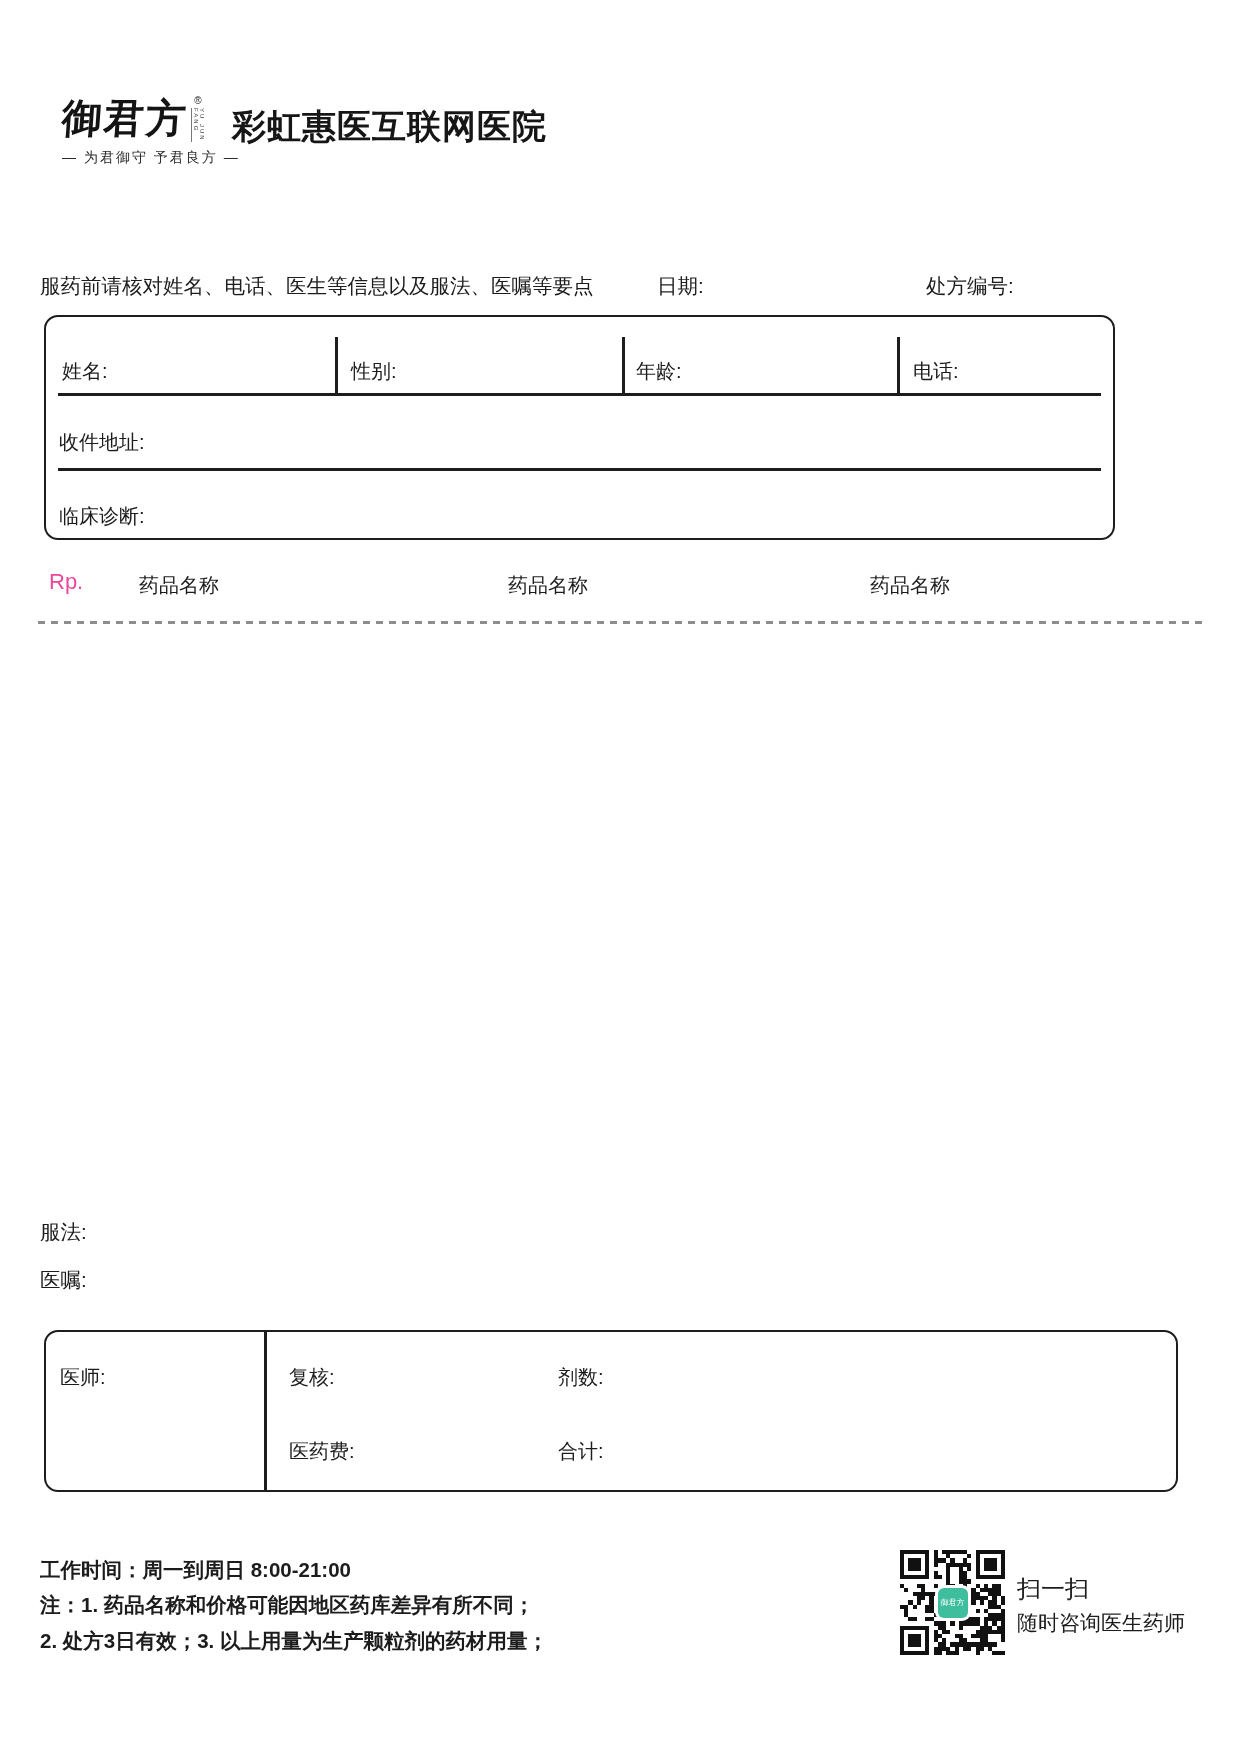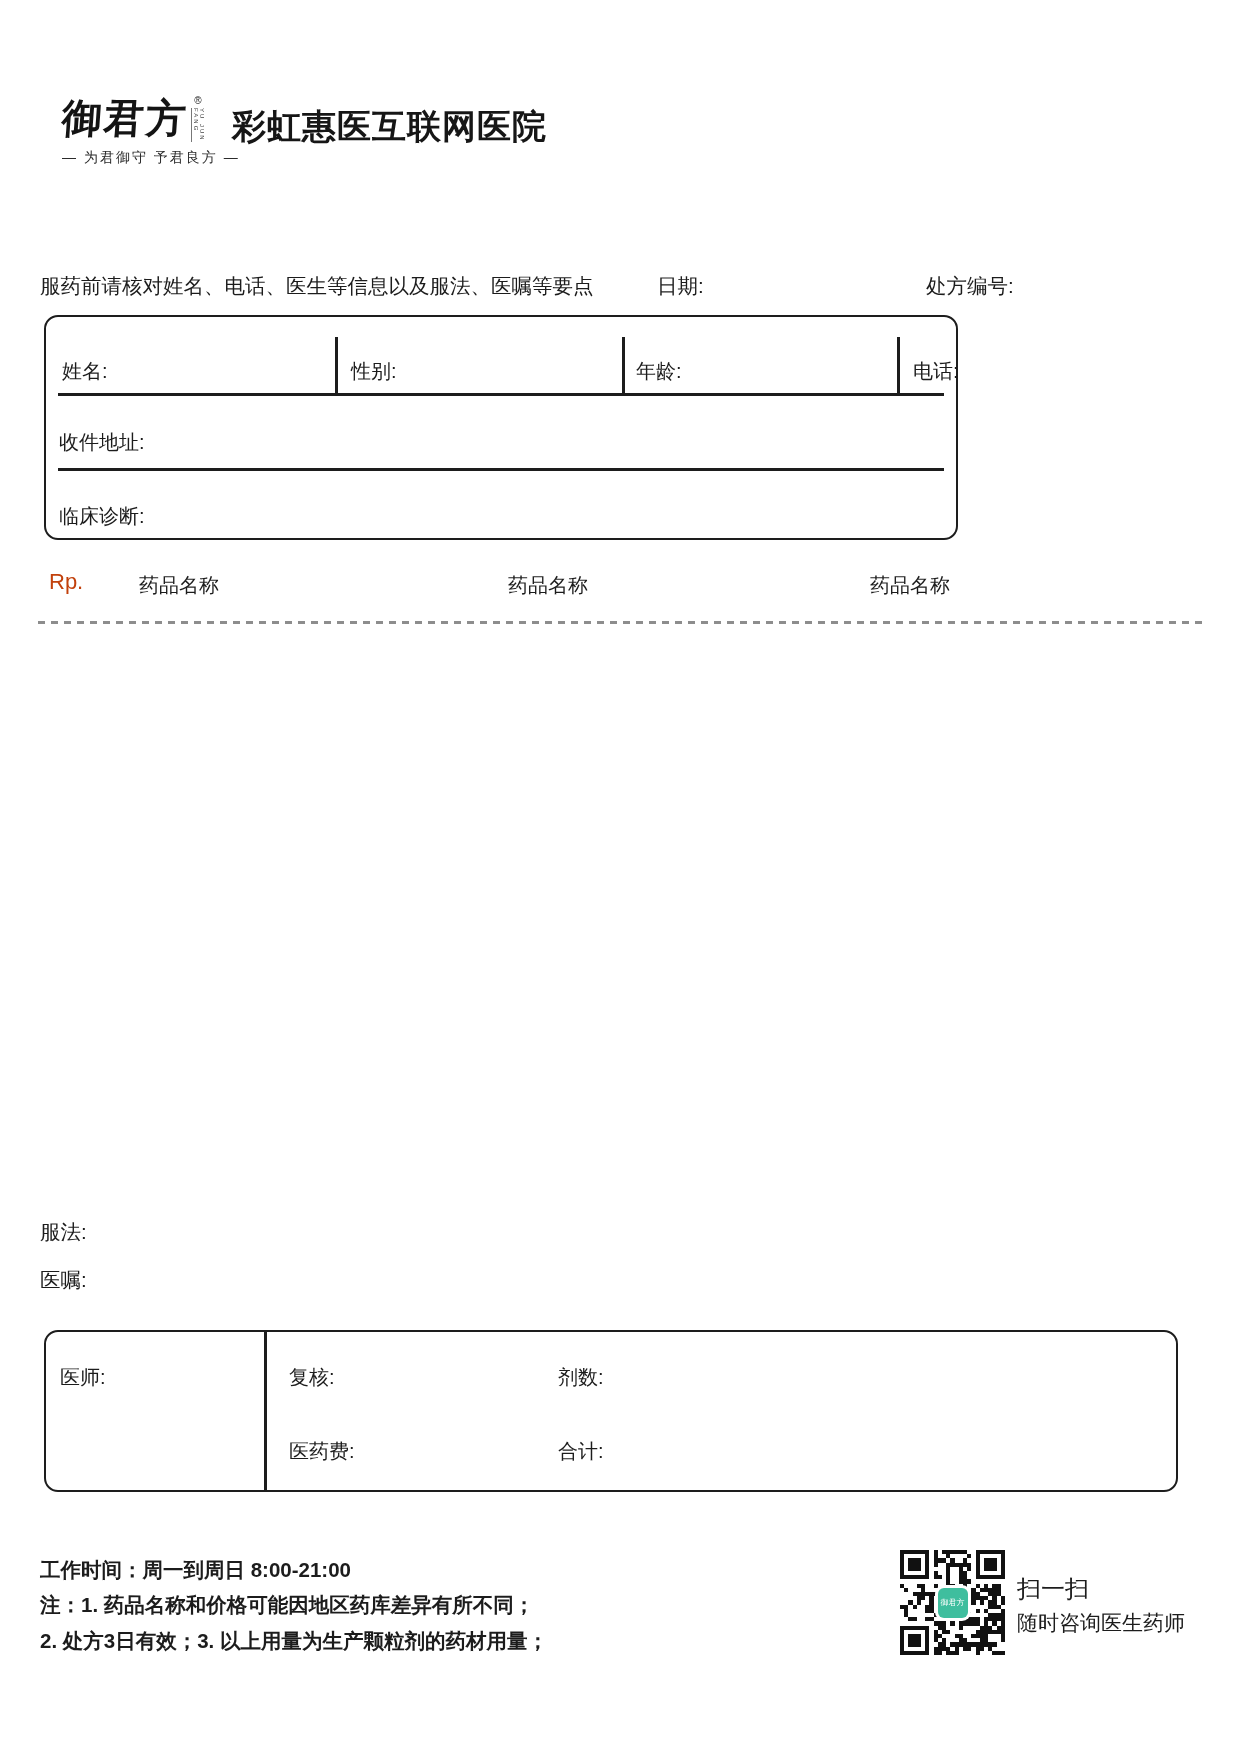--- a/index.html
+++ b/index.html
@@ -29,38 +29,38 @@
   }
 
   
   .meta-text { top:272px; font-size:20.5px; color:#1c1c1c; white-space:nowrap; }
   .check-notice { left:40px; }
   .date-label { left:657px; }
   .rxno-label { left:926px; }
 
   
   .rounded-box { border:2.5px solid #1d1d1d; border-radius:14px; background:#fff; }
-  .patient-box { left:44px; top:315px; width:914px; height:225px; }
+  .patient-box { left:44px; top:315px; width:1071px; height:225px; }
   .v-div { position:absolute; width:2.5px; background:#1d1d1d; }
   .pd1 { left:289px; top:20px; height:56px; }
   .pd2 { left:576px; top:20px; height:56px; }
   .pd3 { left:851px; top:20px; height:56px; }
   .h-line { position:absolute; left:12px; right:12px; height:2.5px; background:#1d1d1d; }
   .hl1 { top:76px; }
   .hl2 { top:151px; }
   .field-label { position:absolute; font-size:20px; color:#1c1c1c; white-space:nowrap; }
   .f-name    { left:16px;  top:41px; }
   .f-gender  { left:305px; top:41px; }
   .f-age     { left:590px; top:41px; }
   .f-phone   { left:867px; top:41px; }
   .f-address { left:13px;  top:112px; }
   .f-diag    { left:13px;  top:186px; }
 
   
-  .rp-label { left:49px; top:569px; font-size:22px; color:#c2410c; }
+  .rp-label { left:49px; top:569px; font-size:22px; color:#ec4899; }
   .rx-col { top:572px; font-size:20px; color:#1c1c1c; }
   .rx-col1 { left:139px; } .rx-col2 { left:508px; } .rx-col3 { left:870px; }
   .dashed-line {
     left:38px; top:621px; width:1170px; height:3px;
     background:repeating-linear-gradient(90deg,#8d8d8d 0 7px,transparent 7px 13px);
   }
 
   
   .usage-label { left:40px; font-size:20.5px; color:#1c1c1c; }
   .u-method { top:1218px; } .u-advice { top:1266px; }

